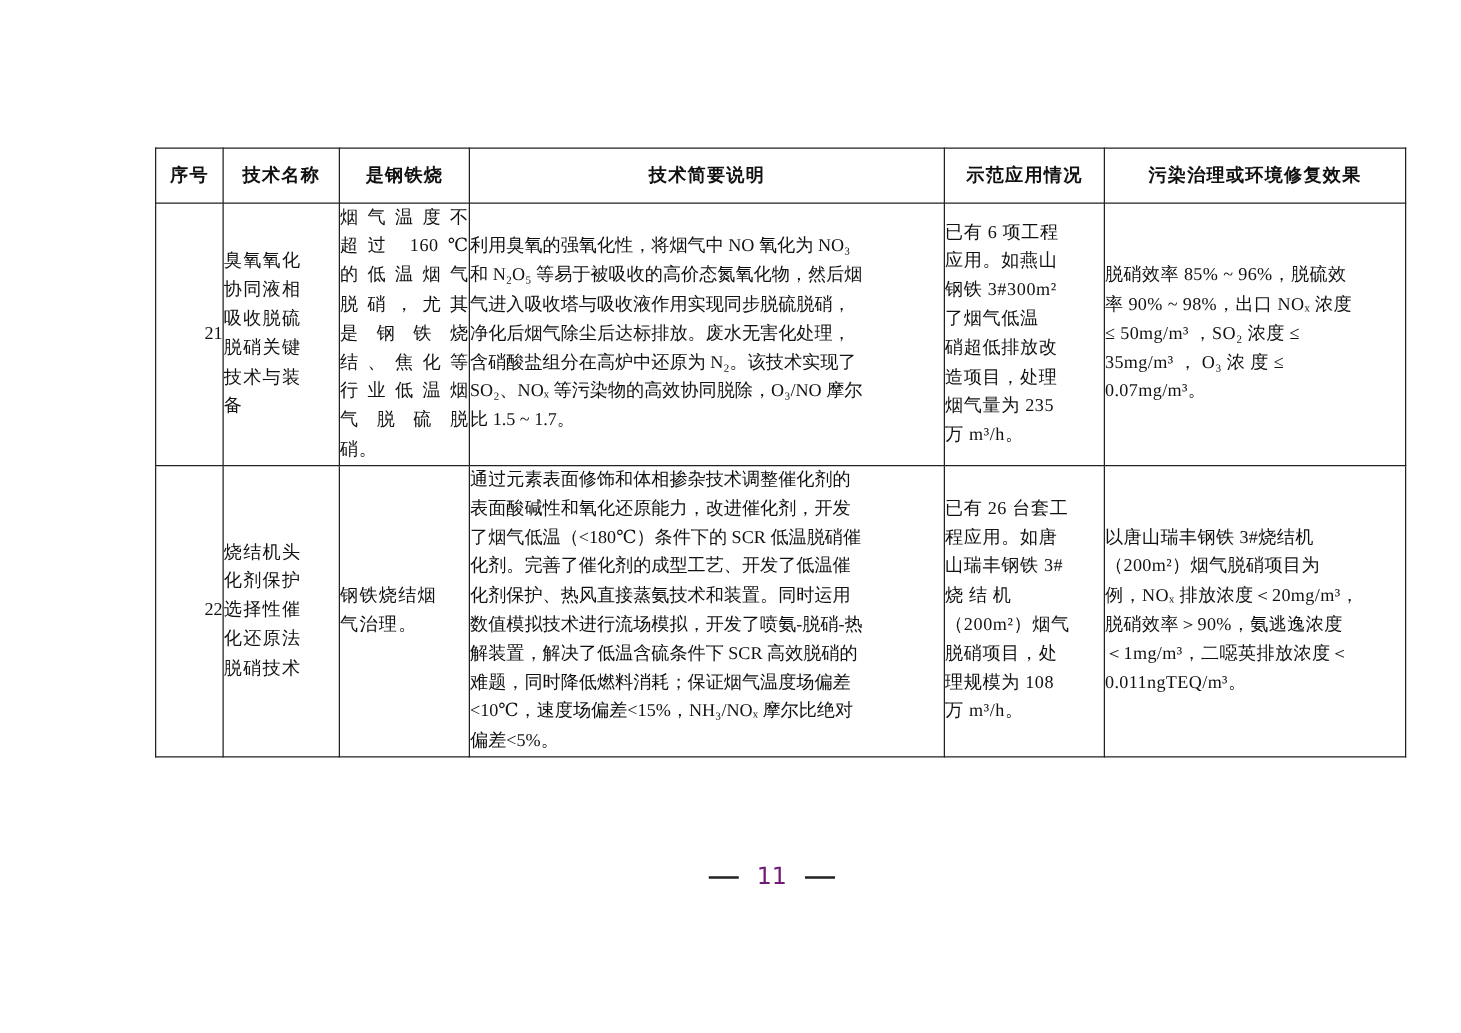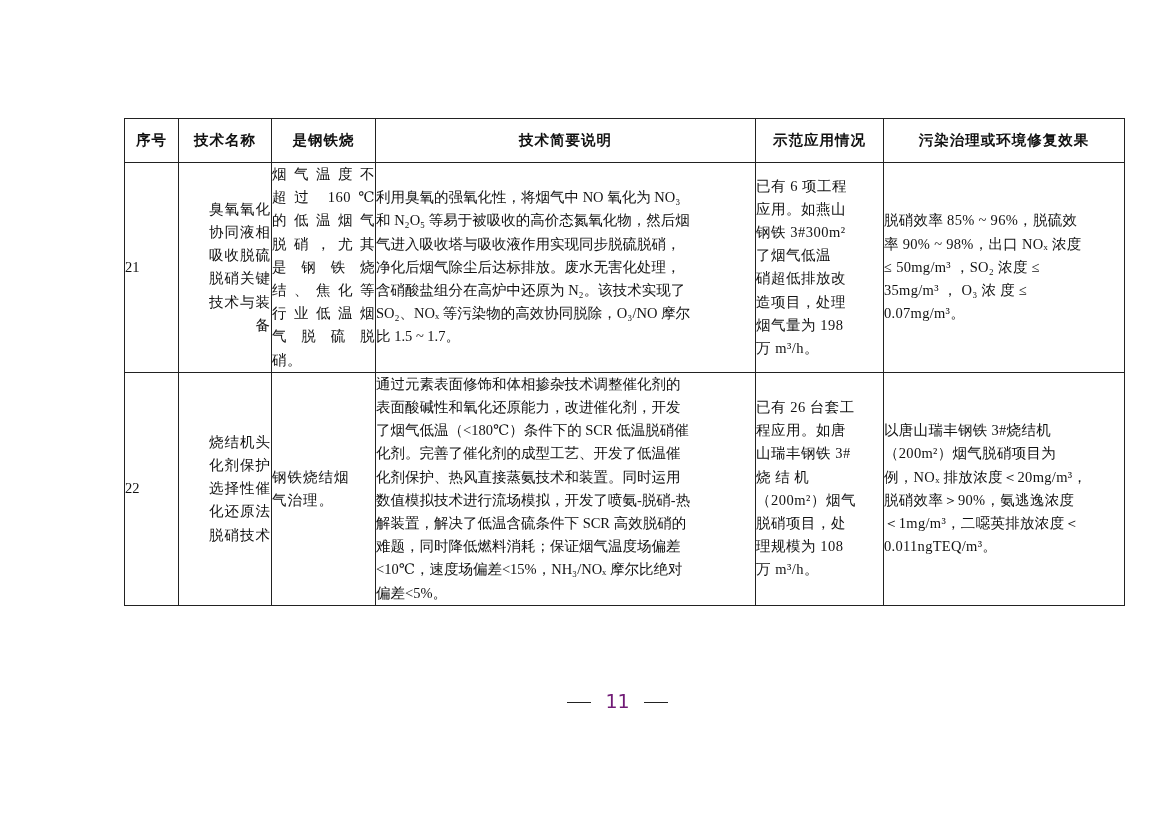--- a/index.html
+++ b/index.html
@@ -6,22 +6,22 @@
   body { width: 1169px; height: 826px; position: relative; overflow: hidden;
          font-family: "Liberation Serif", "DejaVu Serif", serif; color: #111; }
   .page { position: absolute; left: 0; top: 0; width: 1169px; height: 647px; margin-left: 33px; }
   table.tech { position: absolute; left: 91px; top: 118px; width: 1000px;
                border-collapse: collapse; table-layout: fixed; }
   table.tech td, table.tech th { border: 1.3px solid #222; padding: 0; vertical-align: middle; }
   table.tech th { height: 43px; font-family: "DejaVu Sans", "Liberation Sans", sans-serif;
                   font-weight: bold; font-size: 14.5px; letter-spacing: 1px; text-align: center; }
   .hdr-row th { border-bottom: 2px solid #222; }
   td { font-size: 14.5px; line-height: 23.2px; }
-  td.num { text-align: left; }
-  td.name { text-align: right; padding: 0 8px; letter-spacing: 1px; }
+  td.num { text-align: right; }
+  td.name { text-align: left; padding: 0 8px; letter-spacing: 1px; }
   td.scope { padding: 0 4px 0 5px; text-align: justify; text-align-last: justify; letter-spacing: 0.5px; }
   td.scope.short { text-align: center; text-align-last: left; letter-spacing: 1px; }
   td.desc { padding: 0 6px 0 7px; text-align: justify; }
   td.demo { padding: 0 5px 0 6px; text-align: justify; letter-spacing: 0.5px; }
   td.effect { padding: 0 7px 0 7px; text-align: justify; letter-spacing: 0.3px; }
   .row21 td { height: 198px; }
   .row22 td { height: 222px; }
   .footer { position: absolute; left: 0; width: 1169px; top: 690px; text-align: center;
             font-family: "DejaVu Sans", "Liberation Sans", sans-serif; font-size: 19px; color: #701a75; }
   .footer .dash { display: inline-block; width: 24px; height: 1.5px; background: #222;
@@ -82,21 +82,21 @@
           <span class="ln">SO₂、NOₓ 等污染物的高效协同脱除，O₃/NO 摩尔</span>
           <span class="ln">比 1.5 ~ 1.7。</span>
         </td>
         <td class="demo">
           <span class="ln">已有 6 项工程</span>
           <span class="ln">应用。如燕山</span>
           <span class="ln">钢铁 3#300m²</span>
           <span class="ln">了烟气低温</span>
           <span class="ln">硝超低排放改</span>
           <span class="ln">造项目，处理</span>
-          <span class="ln">烟气量为 198</span>
+          <span class="ln">烟气量为 235</span>
           <span class="ln">万 m³/h。</span>
         </td>
         <td class="effect">
           <span class="ln">脱硝效率 85% ~ 96%，脱硫效</span>
           <span class="ln">率 90% ~ 98%，出口 NOₓ 浓度</span>
           <span class="ln">≤ 50mg/m³ ，SO₂ 浓度 ≤</span>
           <span class="ln">35mg/m³ ， O₃ 浓 度 ≤</span>
           <span class="ln">0.07mg/m³。</span>
         </td>
       </tr>

